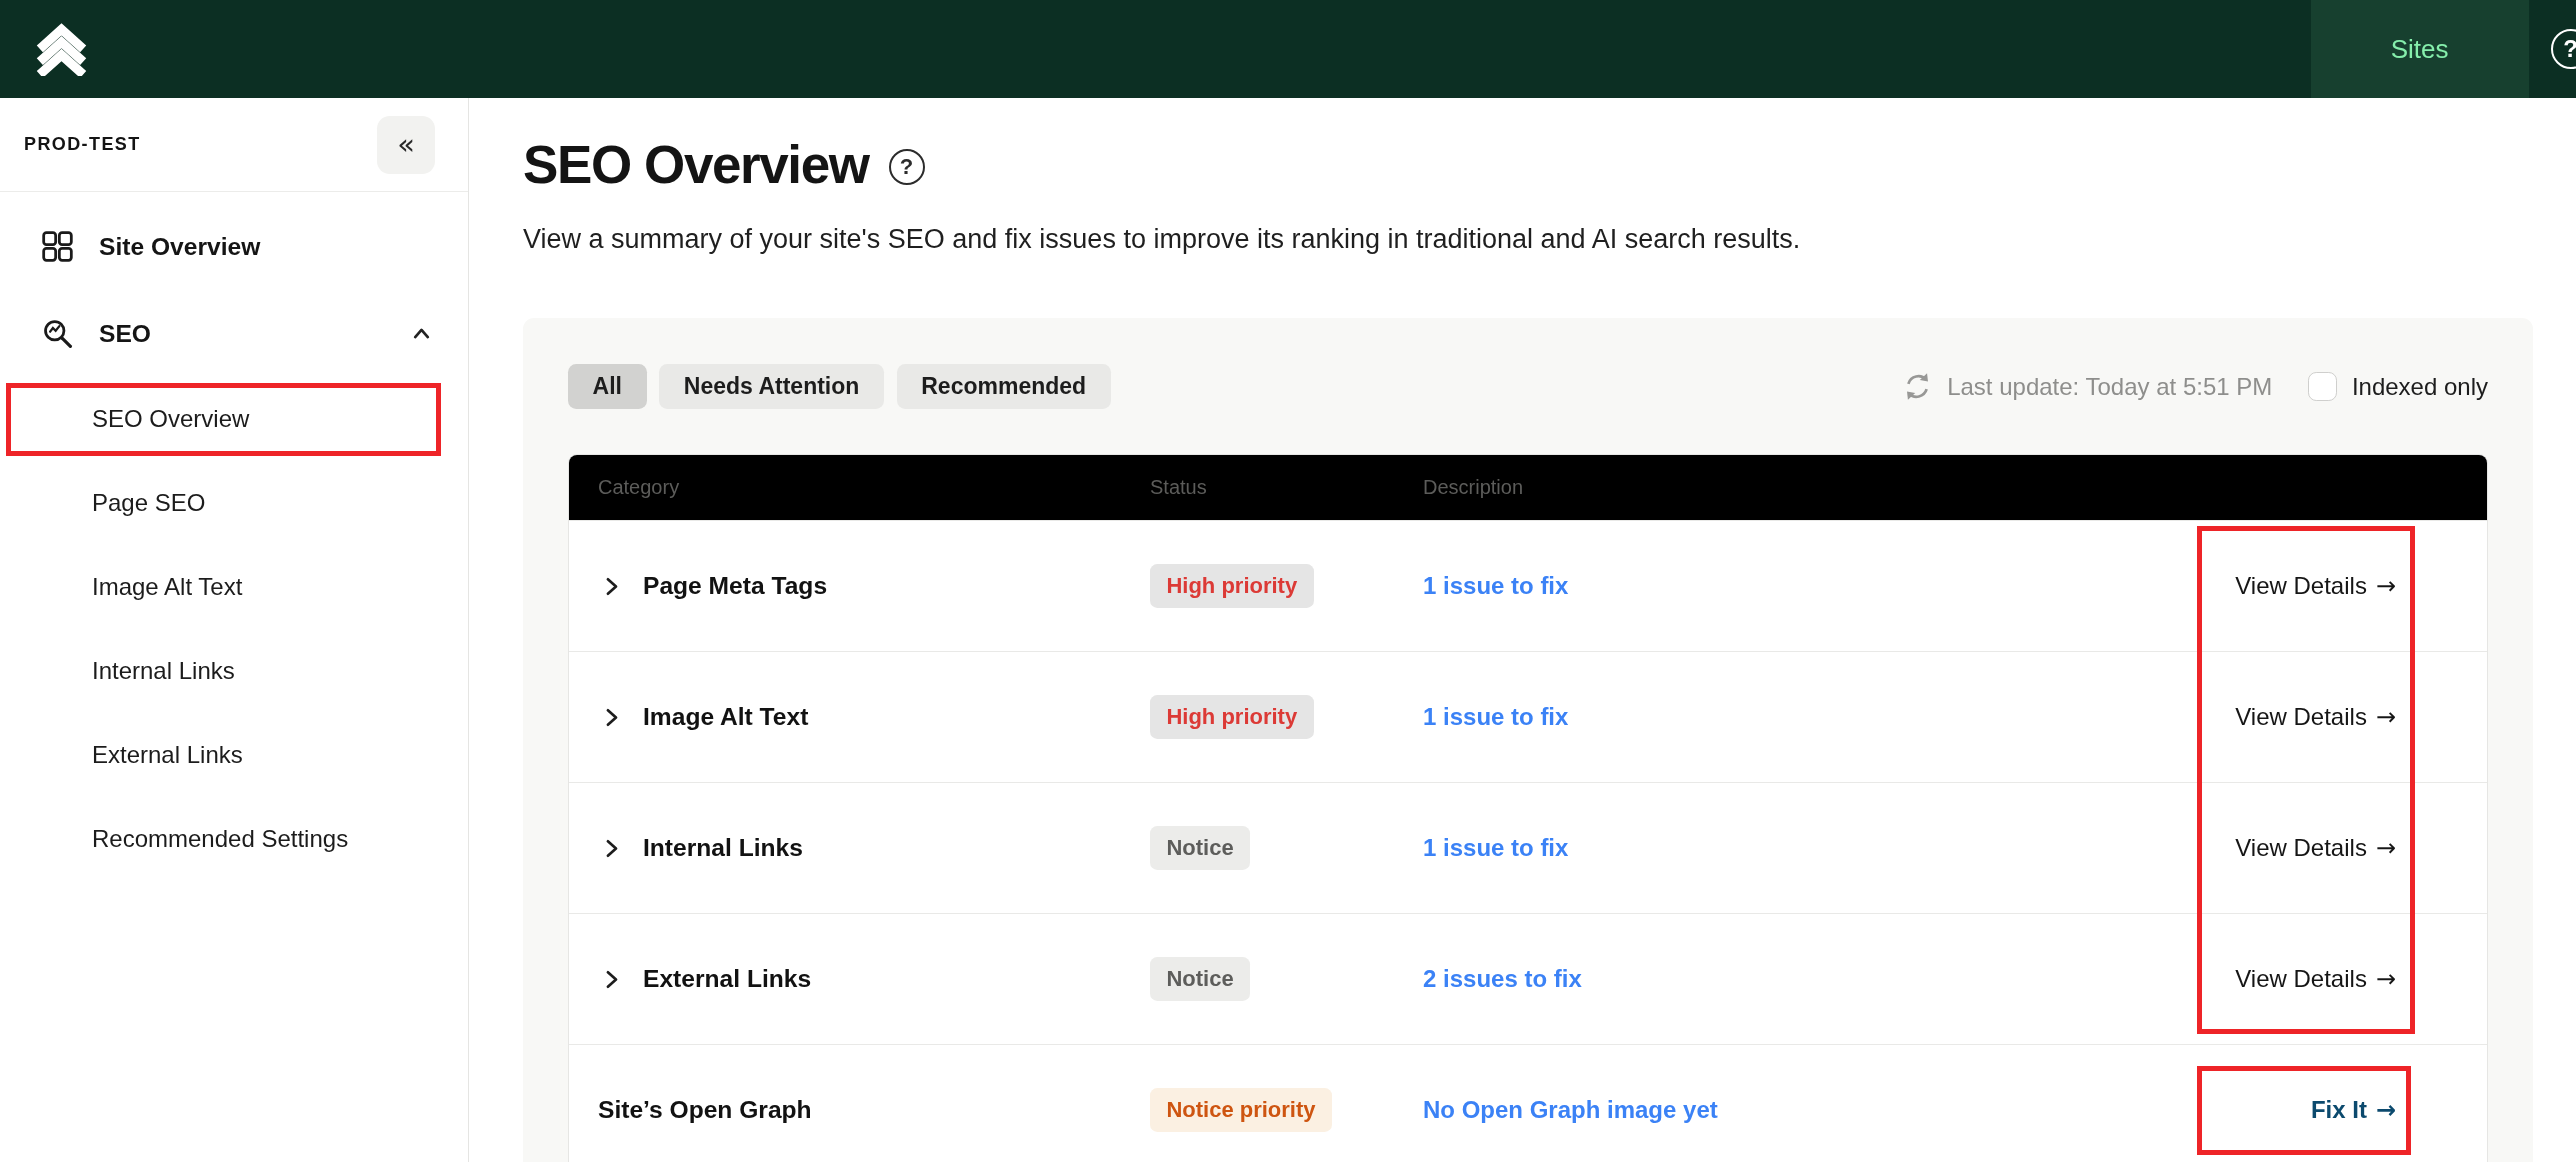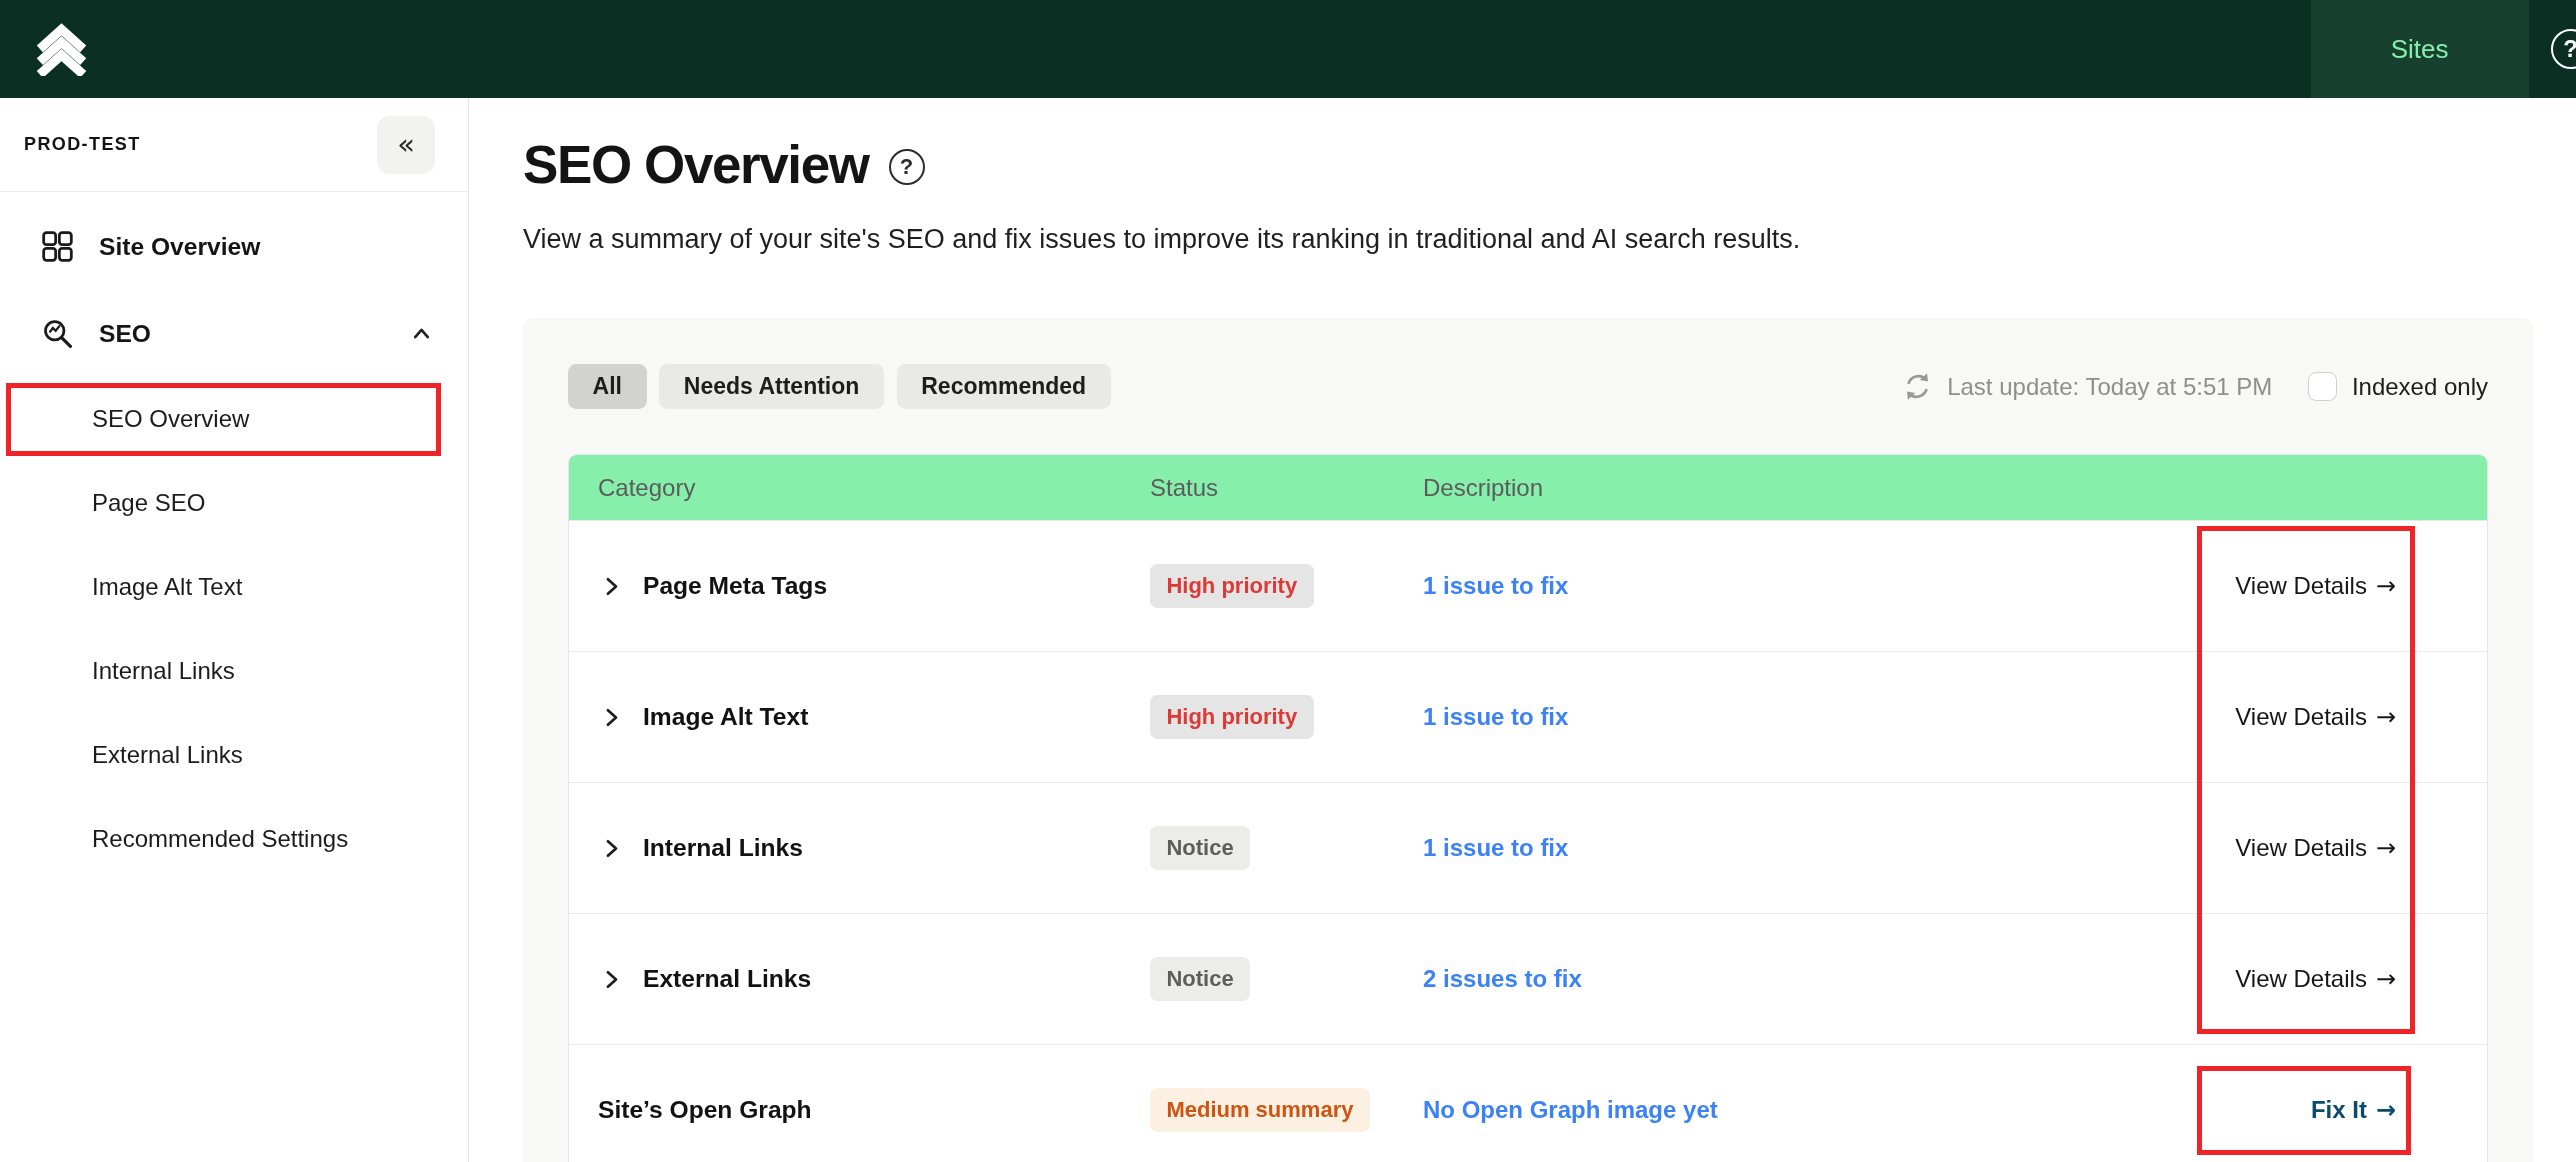--- a/index.html
+++ b/index.html
@@ -107,21 +107,21 @@
   .table {
     margin-top: 45px; background: #fff;
     border: 0.9px solid #e6e6e4; border-radius: 9px; overflow: hidden;
   }
   .thead, .trow {
     display: grid;
     grid-template-columns: 552px 273px 1fr 382px;
     align-items: center;
     padding: 0 91px 0 29px;
   }
-  .thead { height: 65px; background: #86efac; font-size: 24px; color: #5c5c5a; }
+  .thead { height: 65px; background: #000000; font-size: 20px; color: #5c5c5a; }
   .trow { height: 131px; border-top: 0.9px solid #e9e9e7; background: #fff; }
   .cat-cell { display: flex; align-items: center; }
   .row-chevron { display: flex; margin-right: 18px; cursor: pointer; }
   .cat-label { font-size: 24.6px; font-weight: 700; color: #121212; }
   .badge {
     display: inline-flex; align-items: center; height: 44px; padding: 0 16.4px;
     border-radius: 7.3px; font-size: 22px; font-weight: 600; width: fit-content;
   }
   .badge.high   { color: #dc3a36; background: #e5e5e5; }
   .badge.notice { color: #5d5d5b; background: #ececea; }
@@ -336,21 +336,21 @@
                 <span class="arrow">→</span>
       </a>
     </div>
   </div>
 
   <div class="trow">
     <div class="cat-cell">
 
       <span class="cat-label">Site’s Open Graph</span>
     </div>
-    <div><span class="badge medium">Medium summary</span></div>
+    <div><span class="badge medium">Notice priority</span></div>
     <div class="desc-cell">No Open Graph image yet</div>
     <div class="action-cell">
       <a class="action-link fix">
         <span class="action-label">Fix It</span>
                 <span class="arrow">→</span>
       </a>
     </div>
   </div>
 </div>
     </div>

